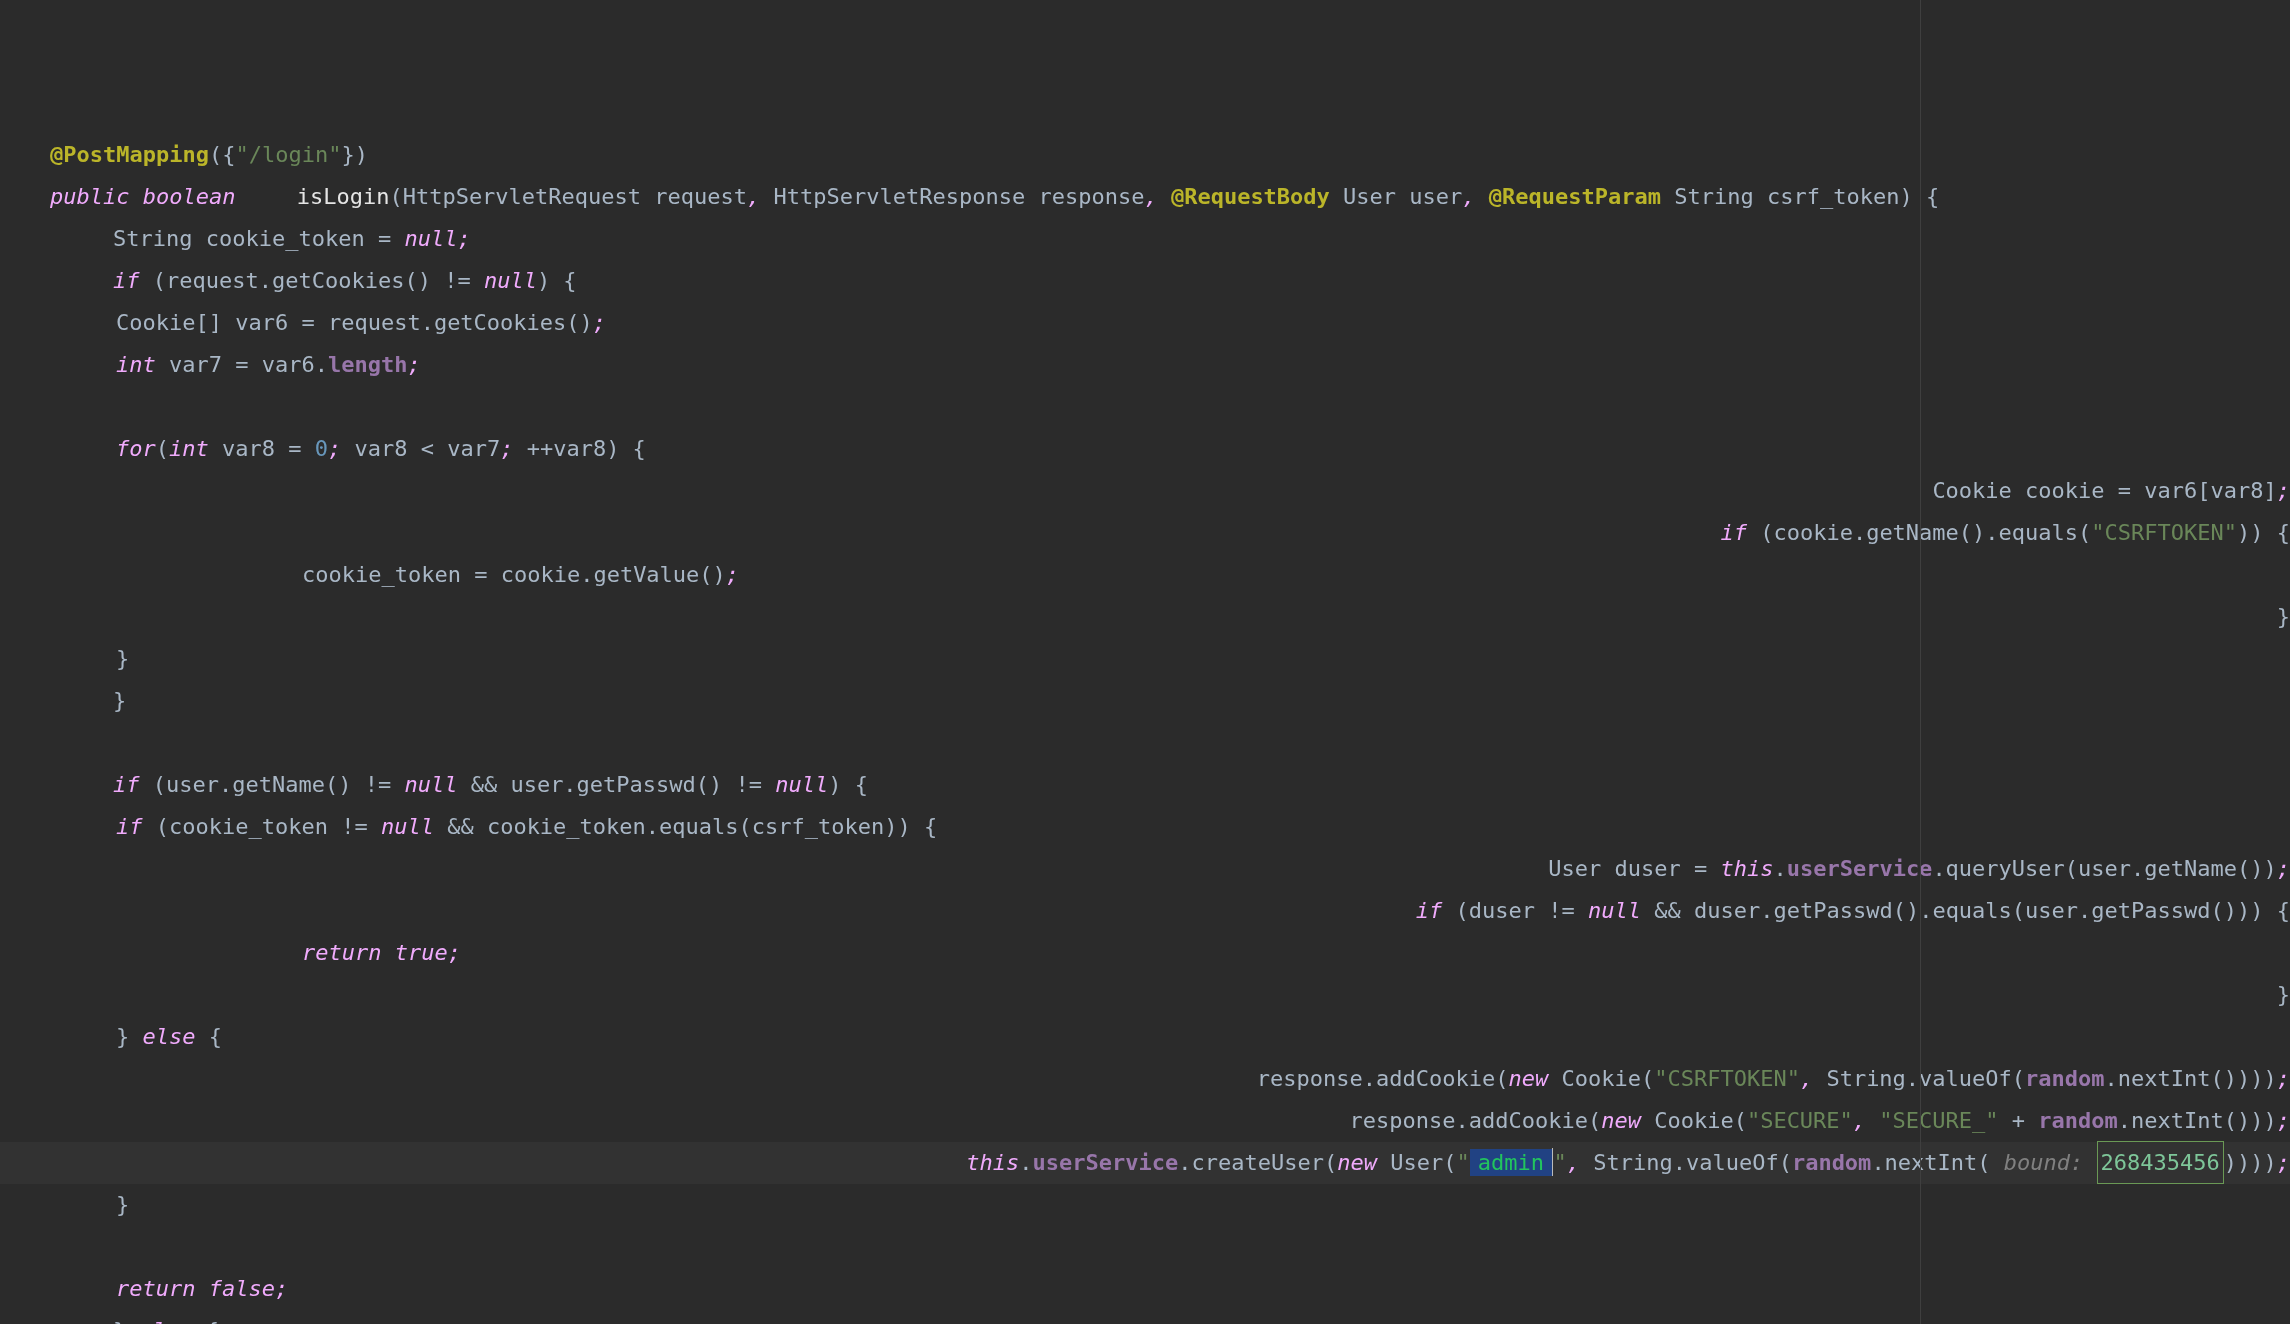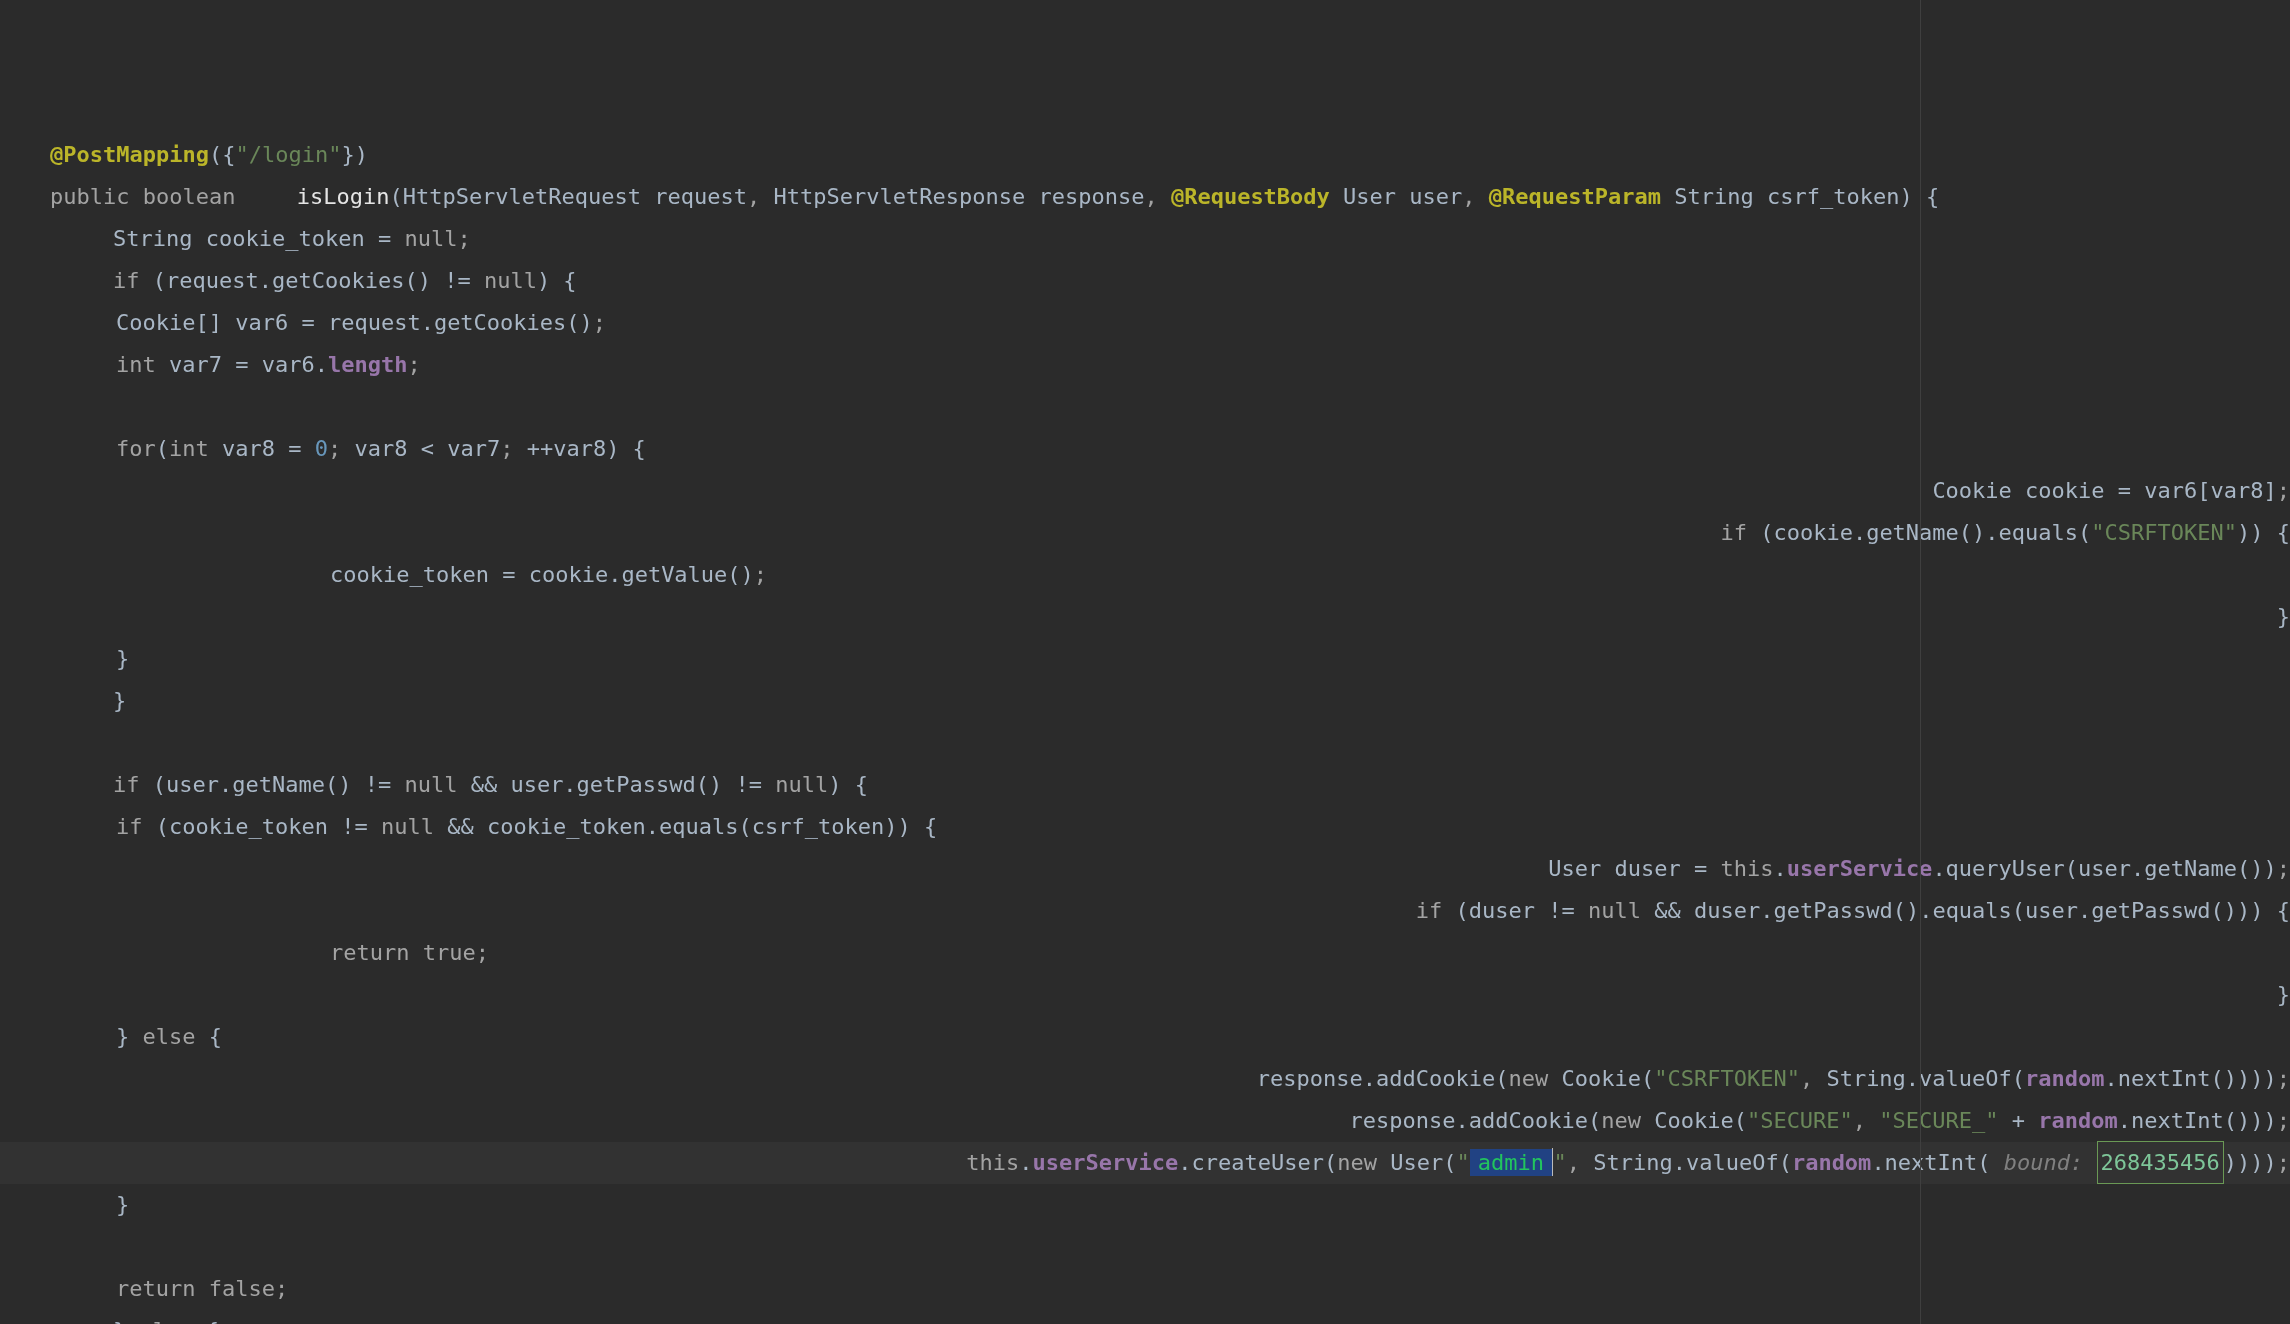--- a/index.html
+++ b/index.html
@@ -35,25 +35,25 @@
   .line {
     padding: 0 0 0 50px;
     height: 42px;
   }
   .line.highlight {
     background: #323232;
   }
   .i1 { padding-left: 113px; }
   .i2 { padding-left: 116px; }
   .i3 { padding-left: 239px; text-align: right; }
-  .i4 { padding-left: 302px; margin-left: 28px; }
+  .i4 { padding-left: 302px; }
 
   
   .c-ann      { color: #BBB529; font-weight: bold; }   
-  .c-kw       { color: #a3a3a3; }   
+  .c-kw       { color: #f0abfc; font-style: italic; }   
   .c-str      { color: #6A8759; }   
   .c-num      { color: #6897BB; }   
   .c-def      { color: #A9B7C6; }   
   .c-fn       { color: #e5e5e5; margin-left: 48px; }   
   .c-field    { color: #9876AA; font-weight: bold; }   
   .c-hint     { color: #808080; font-style: italic; margin-top: 41px; }
   .sel {
     background: #214283;
     color: #22c55e;
     padding: 1px 8px;

